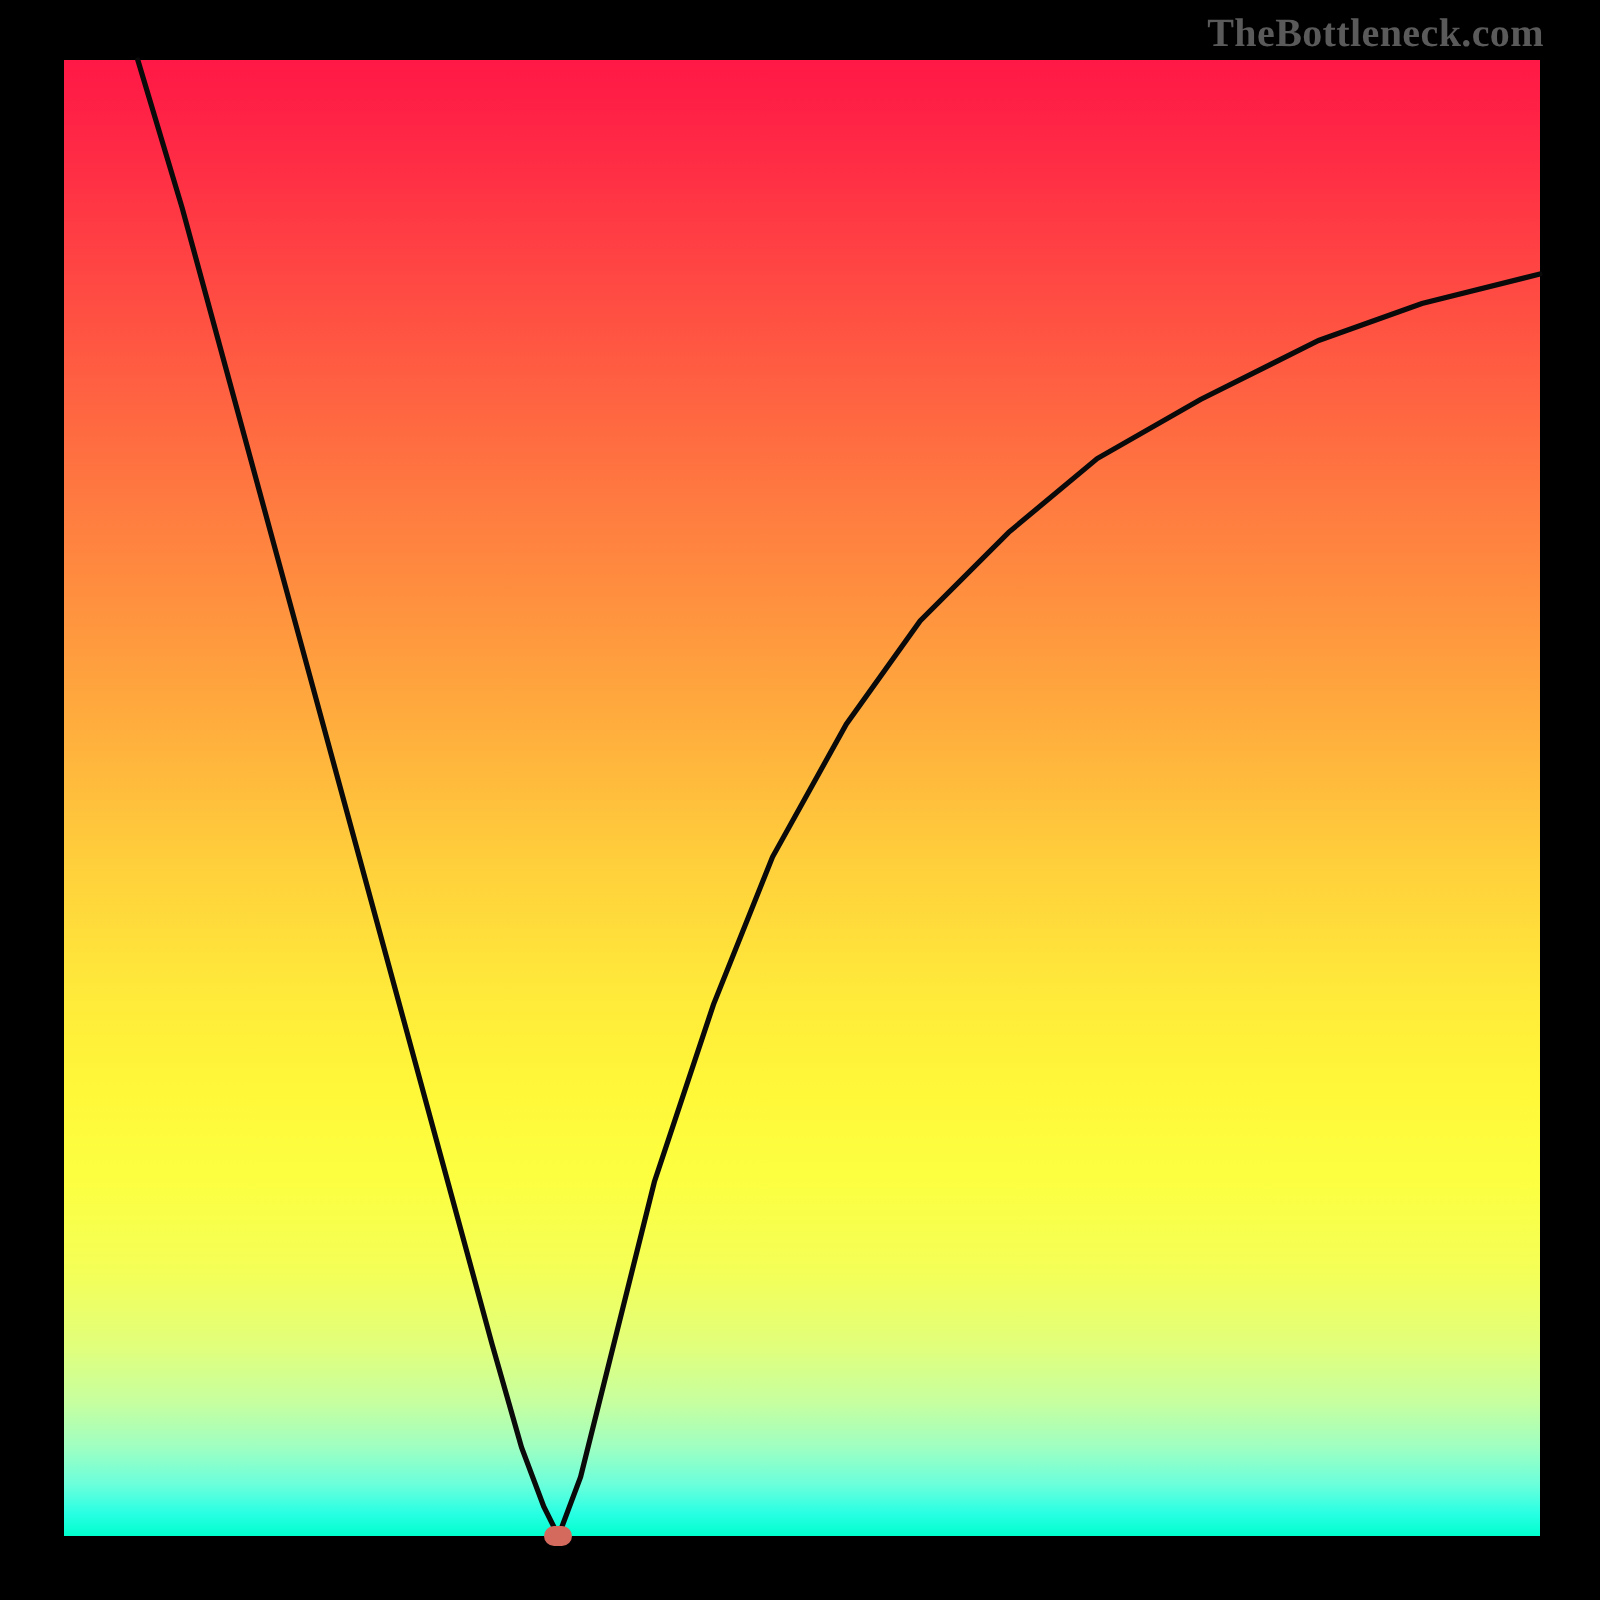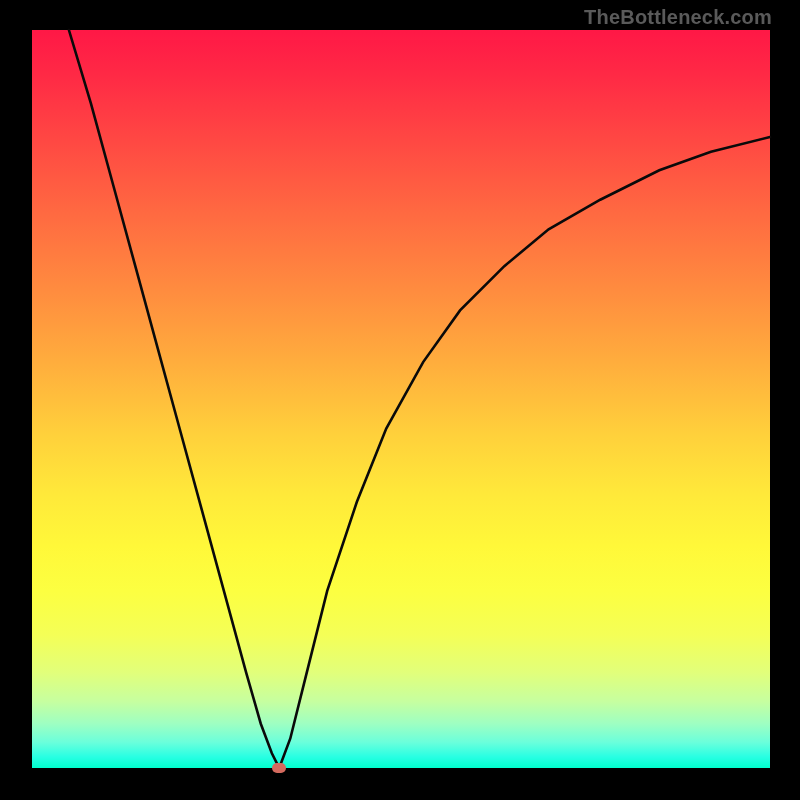--- a/index.html
+++ b/index.html
@@ -58,21 +58,21 @@
     width: 14px;
     height: 10px;
     border-radius: 5px;
     background: #d46a5e;
     transform: translate(-50%, -50%);
   }
   .watermark {
     position: absolute;
     top: 6px;
     right: 28px;
-    font-family: Liberation Sans, sans-serif;
+    font-family: Liberation Serif, serif;
     font-size: 20px;
     font-weight: 600;
     color: #5a5a5a;
     letter-spacing: 0.2px;
   }
 </style>
 </head>
 <body>
 
 <div class="frame">

